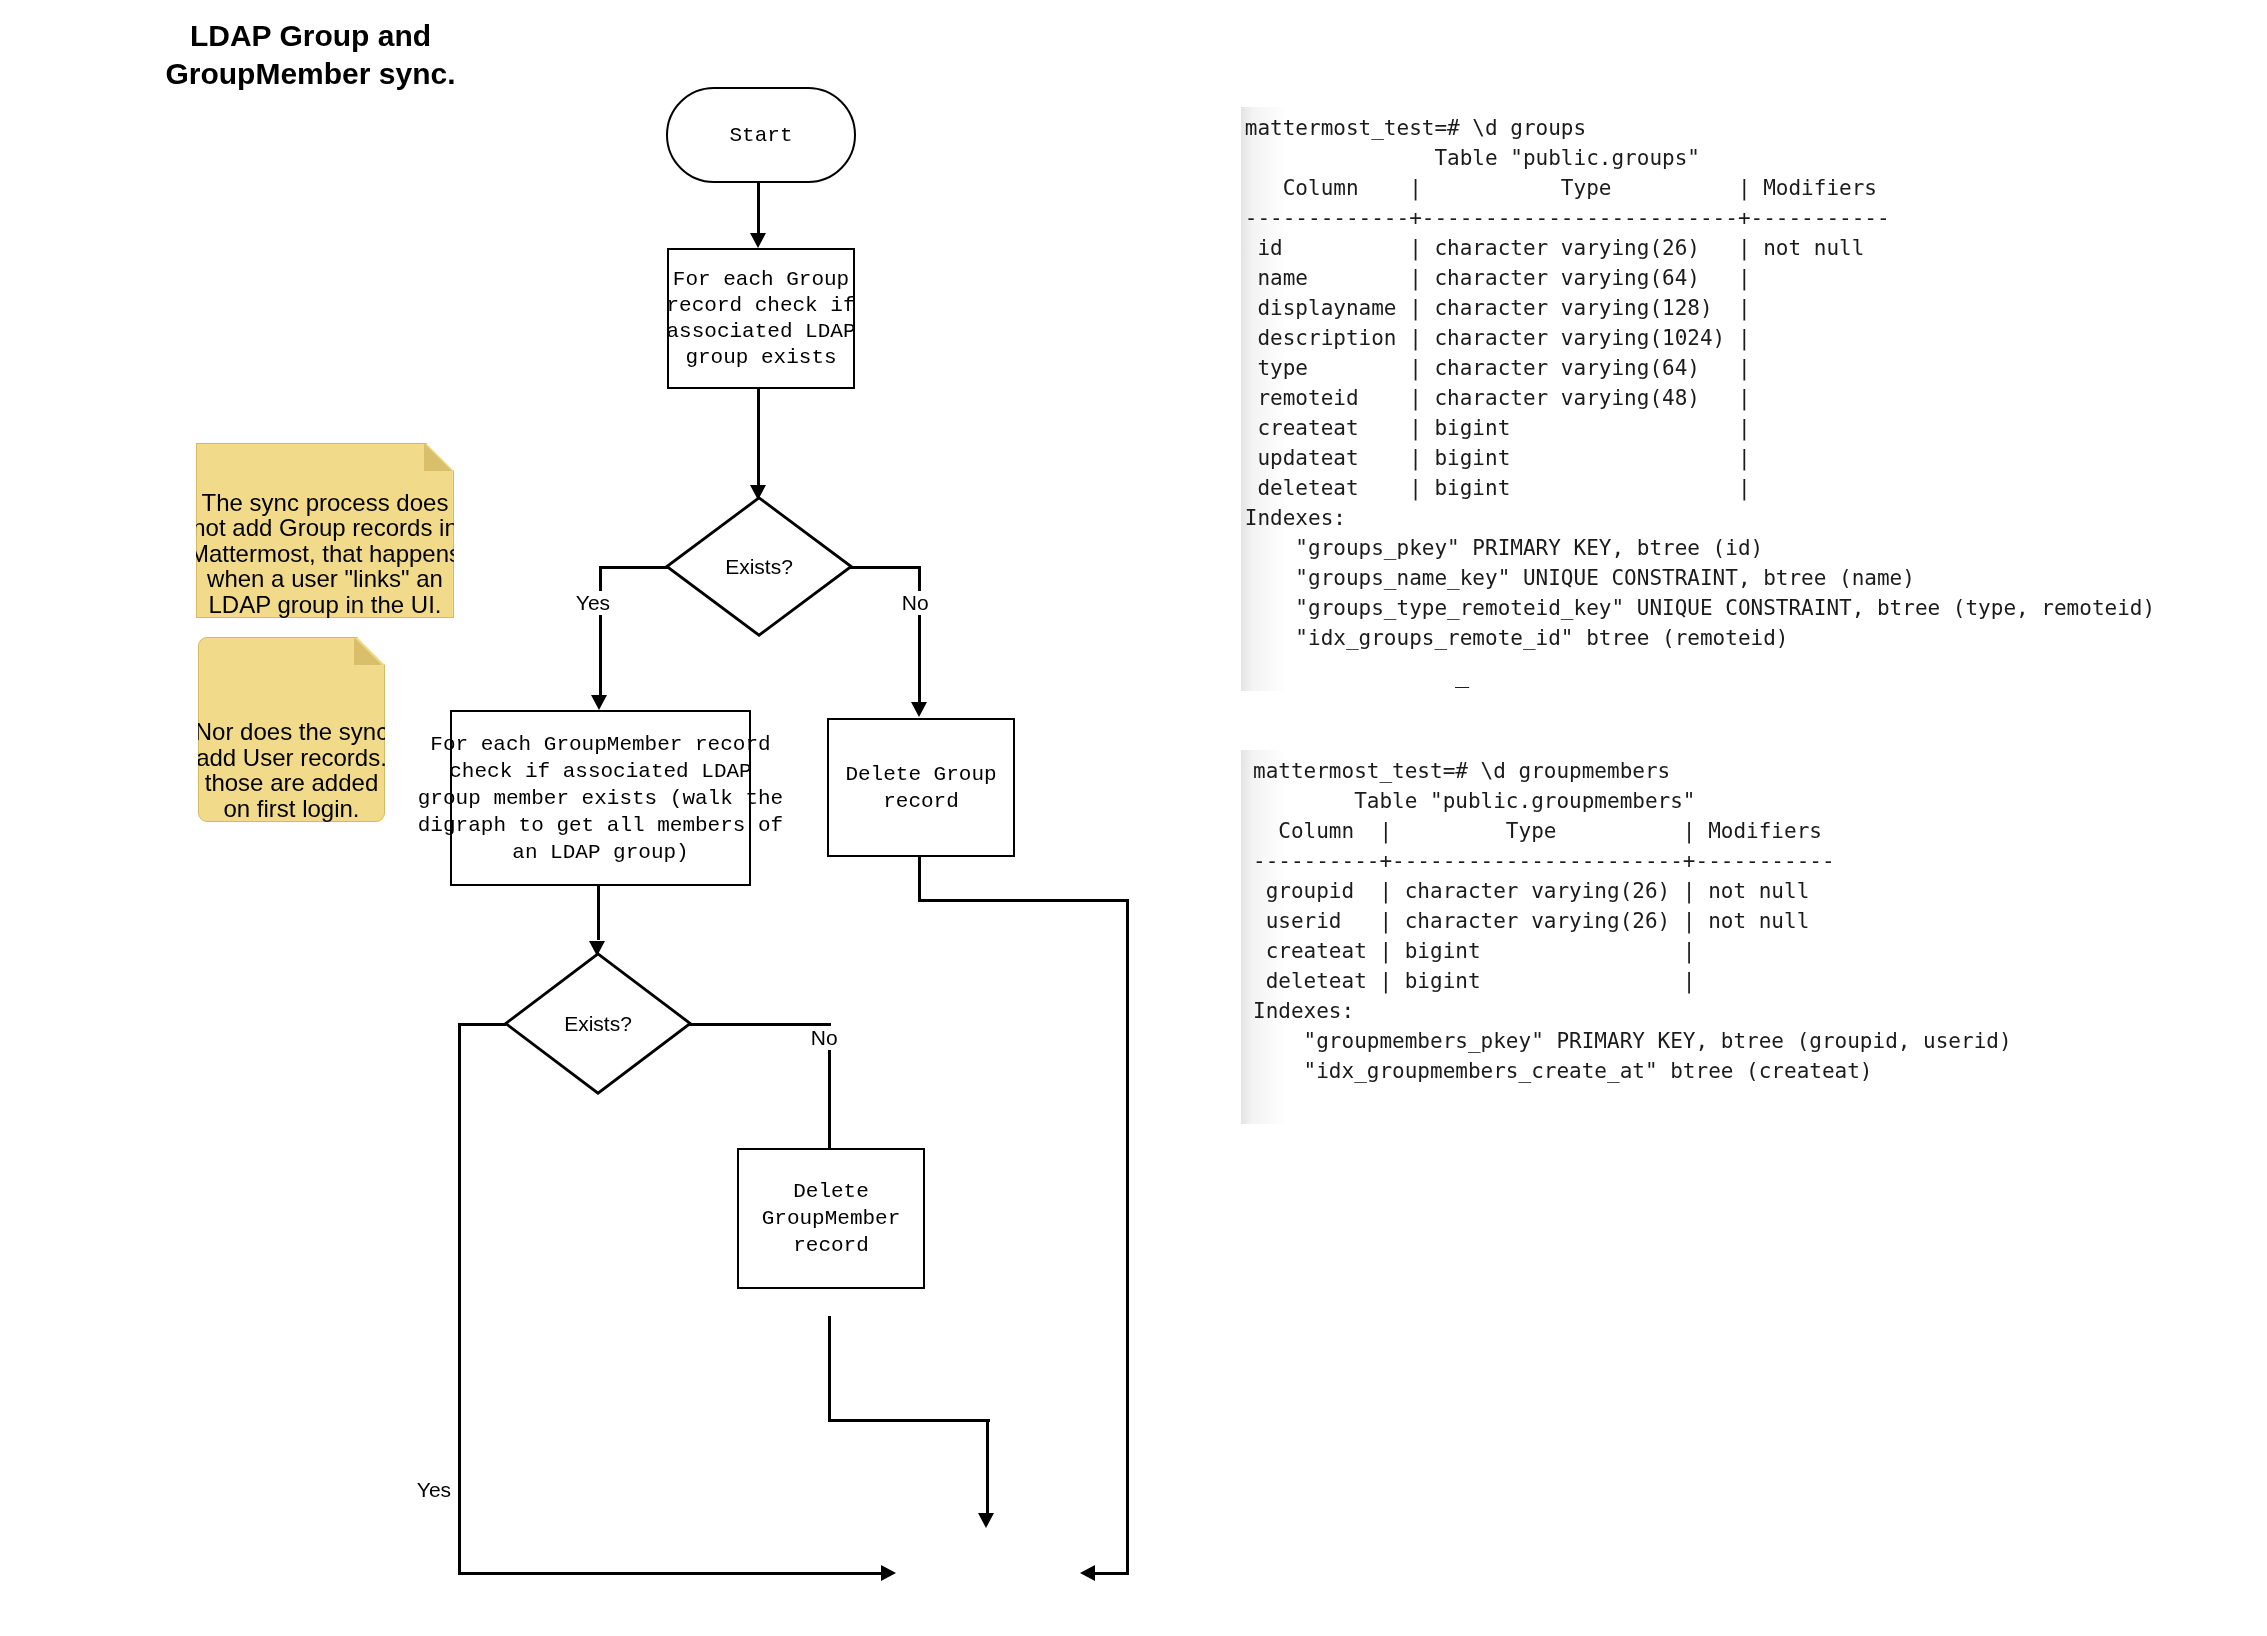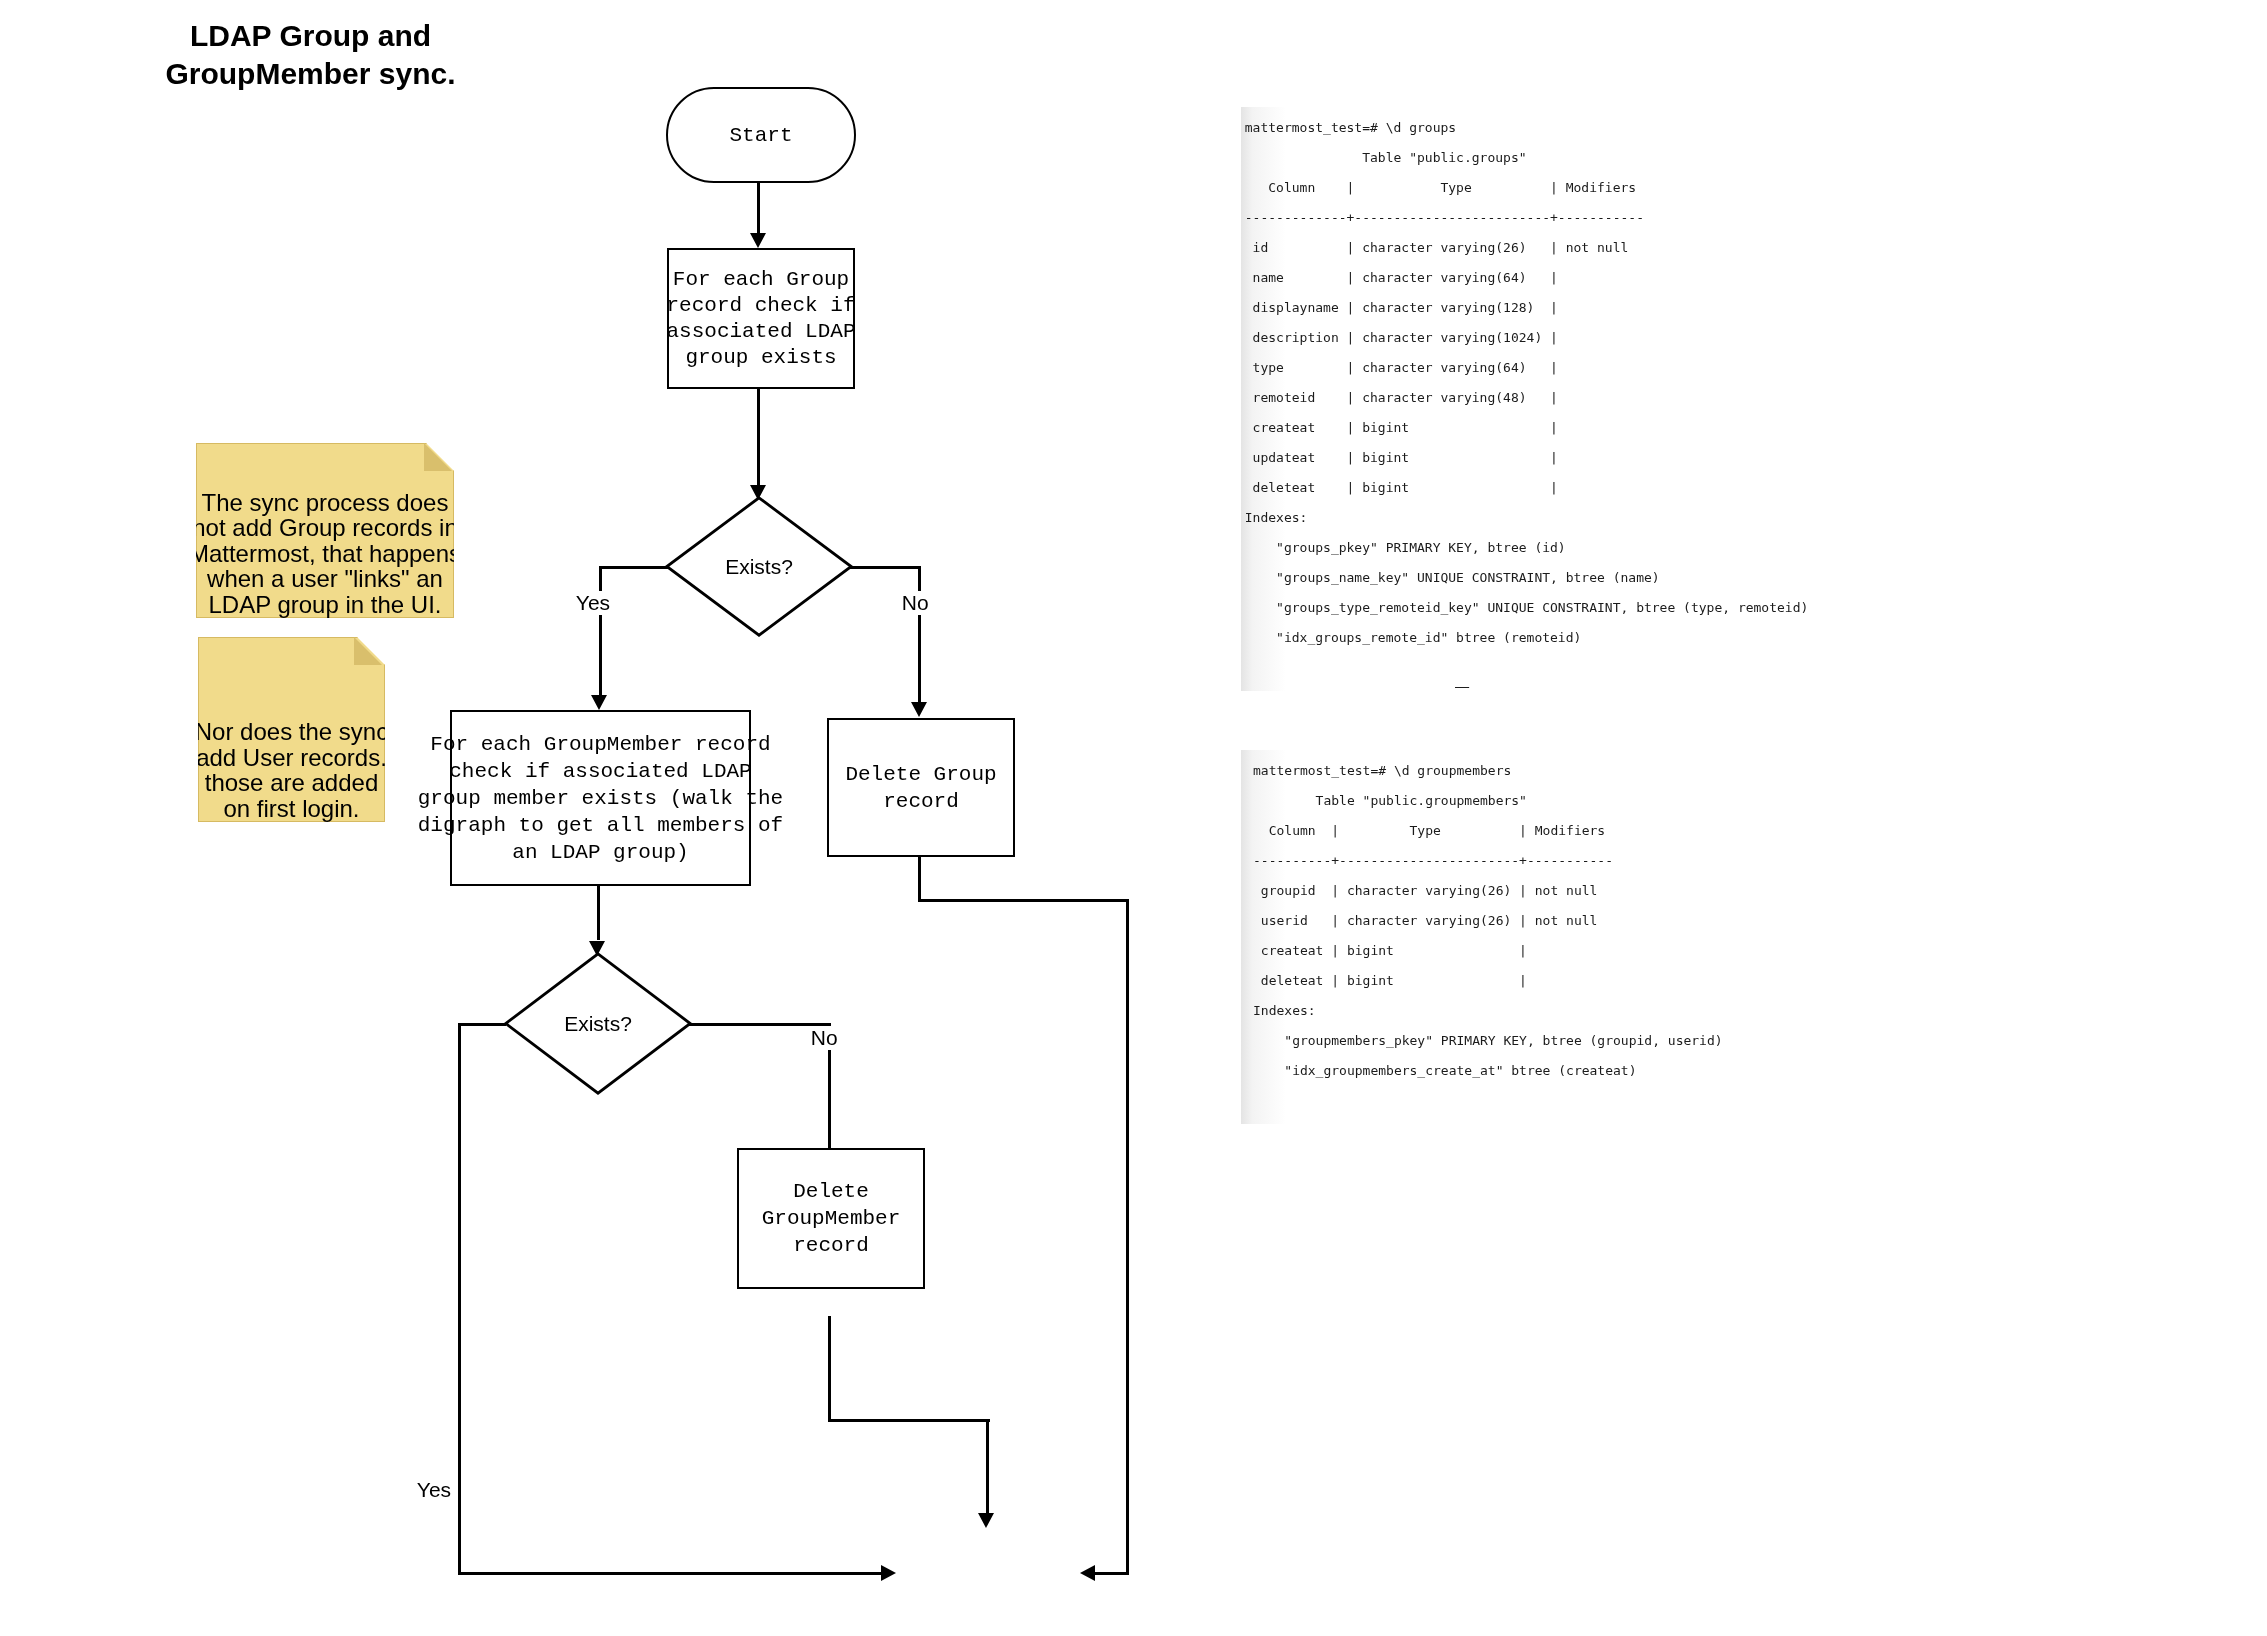--- a/index.html
+++ b/index.html
@@ -26,21 +26,21 @@
   
   .note{position:absolute;background:#f1db8b;border:1.9px solid #d6ba62;z-index:2;
         display:flex;align-items:flex-end;justify-content:center;text-align:center;
         font-size:24px;line-height:25.4px;
         clip-path:polygon(0 0, calc(100% - 28px) 0, 100% 28px, 100% 100%, 0 100%);}
   .note .txt{white-space:pre;}
   .fold{position:absolute;top:0;right:0;width:28px;height:28px;background:#d9bf6c;
         clip-path:polygon(0 0, 100% 100%, 0 100%);z-index:3;}
   
   .term{position:absolute;margin:0;font-family:"DejaVu Sans Mono", monospace;
-        font-size:13px;line-height:30px;color:#1b1b1b;white-space:pre;
+        font-size:21px;line-height:30px;color:#1b1b1b;white-space:pre;
         background:linear-gradient(90deg,#e4e4e4 0px,#f3f3f3 11.3px,#ffffff 45px);
         padding:5.6px 0 38px 3.8px;z-index:0;}
   .stray{position:absolute;font-family:"DejaVu Sans Mono", monospace;font-size:23.5px;
          line-height:28px;z-index:1;}
 </style>
 </head>
 <body>
 
 <div class="canvas">
 
@@ -82,21 +82,21 @@
 
   <div class="note" style="left:196px;top:443px;width:256px;height:173px;">
     <span class="txt">The sync process does
 not add Group records in
 Mattermost, that happens
 when a user "links" an
 LDAP group in the UI.</span>
   </div>
   <div class="fold" style="left:424px;top:443px;"></div>
 
-  <div class="note" style="left:198px;top:637px;width:185px;height:183px;">
+  <div class="note" style="left:198px;top:637px;width:185px;height:183px;border-radius:9px;">
     <span class="txt">Nor does the sync
 add User records.
 those are added
 on first login.</span>
   </div>
   <div class="fold" style="left:354px;top:637px;"></div>
 
   <div class="ln" style="left:757px;top:179px;width:2.8px;height:54px;"></div>
   <div class="arr arr-down" style="left:750px;top:233px;"></div>
 

